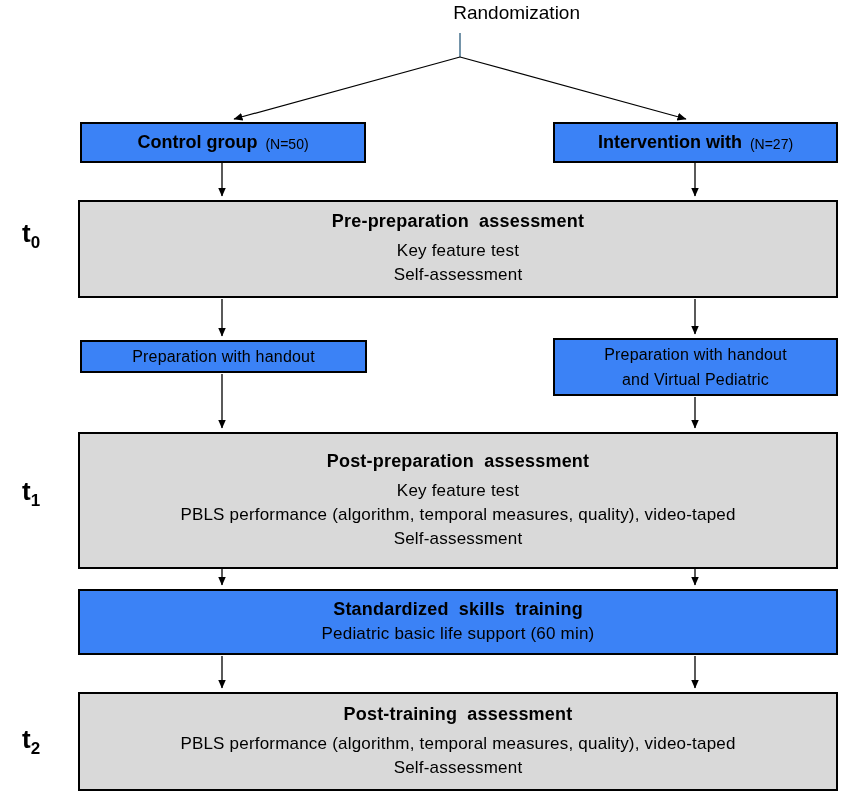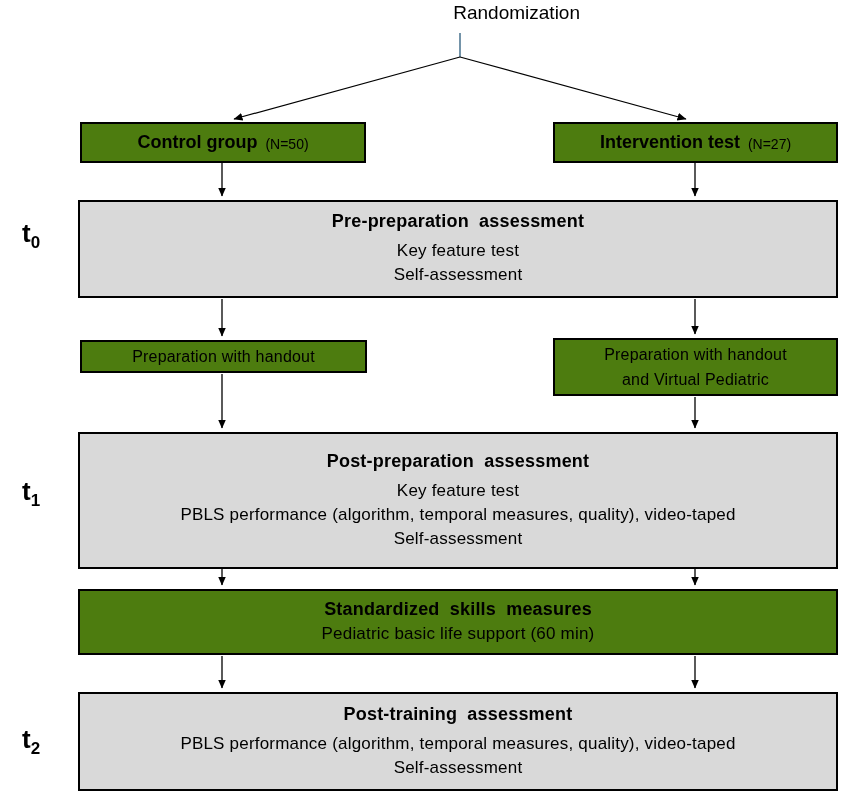--- a/index.html
+++ b/index.html
@@ -17,21 +17,21 @@
     overflow:hidden;
   }
   .overlay{position:absolute;left:0;top:0;width:841px;height:796px;pointer-events:none;}
   .diagram-title{
     position:absolute;left:340px;top:2px;width:240px;
     text-align:right;font-size:19px;color:#000;
   }
   .box{
     position:absolute;box-sizing:border-box;
     border:2px solid var(--border);
-    background:#4d7c0f;
+    background:#3b82f6;
     display:flex;flex-direction:column;align-items:center;justify-content:center;
     text-align:center;
   }
   .gray{background:var(--gray);}
   .group-box{flex-direction:row;gap:8px;}
   .group-name{font-weight:bold;font-size:18px;}
   .group-n{font-size:14px;padding-top:2px;}
   .stage-title{
     font-weight:bold;font-size:18px;word-spacing:5px;letter-spacing:.2px;
     margin-bottom:7px;
@@ -81,21 +81,21 @@
   <div class="time-label" style="left:22px;top:218px"><span>t</span><sub>0</sub></div>
   <div class="time-label" style="left:22px;top:476px"><span>t</span><sub>1</sub></div>
   <div class="time-label" style="left:22px;top:724px"><span>t</span><sub>2</sub></div>
 
   <div class="box group-box" style="left:80px;top:122px;width:286px;height:41px">
     <span class="group-name">Control group</span>
     <span class="group-n">(N=50)</span>
   </div>
 
   <div class="box group-box" style="left:553px;top:122px;width:285px;height:41px">
-    <span class="group-name">Intervention test</span>
+    <span class="group-name">Intervention with</span>
     <span class="group-n">(N=27)</span>
   </div>
 
   <div class="box gray" style="left:78px;top:200px;width:760px;height:98px">
     <div class="stage-title">Pre-preparation assessment</div>
     <div class="stage-line">Key feature test</div>
     <div class="stage-line">Self-assessment</div>
   </div>
 
   <div class="box" style="left:80px;top:340px;width:287px;height:33px">
@@ -108,21 +108,21 @@
   </div>
 
   <div class="box gray" style="left:78px;top:432px;width:760px;height:137px">
     <div class="stage-title">Post-preparation assessment</div>
     <div class="stage-line">Key feature test</div>
     <div class="stage-line">PBLS performance (algorithm, temporal measures, quality), video-taped</div>
     <div class="stage-line">Self-assessment</div>
   </div>
 
   <div class="box" style="left:78px;top:589px;width:760px;height:66px">
-    <div class="stage-title" style="margin-bottom:2px">Standardized skills measures</div>
+    <div class="stage-title" style="margin-bottom:2px">Standardized skills training</div>
     <div class="stage-line">Pediatric basic life support (60 min)</div>
   </div>
 
   <div class="box gray" style="left:78px;top:692px;width:760px;height:99px">
     <div class="stage-title">Post-training assessment</div>
     <div class="stage-line">PBLS performance (algorithm, temporal measures, quality), video-taped</div>
     <div class="stage-line">Self-assessment</div>
   </div>
 
 </div>

